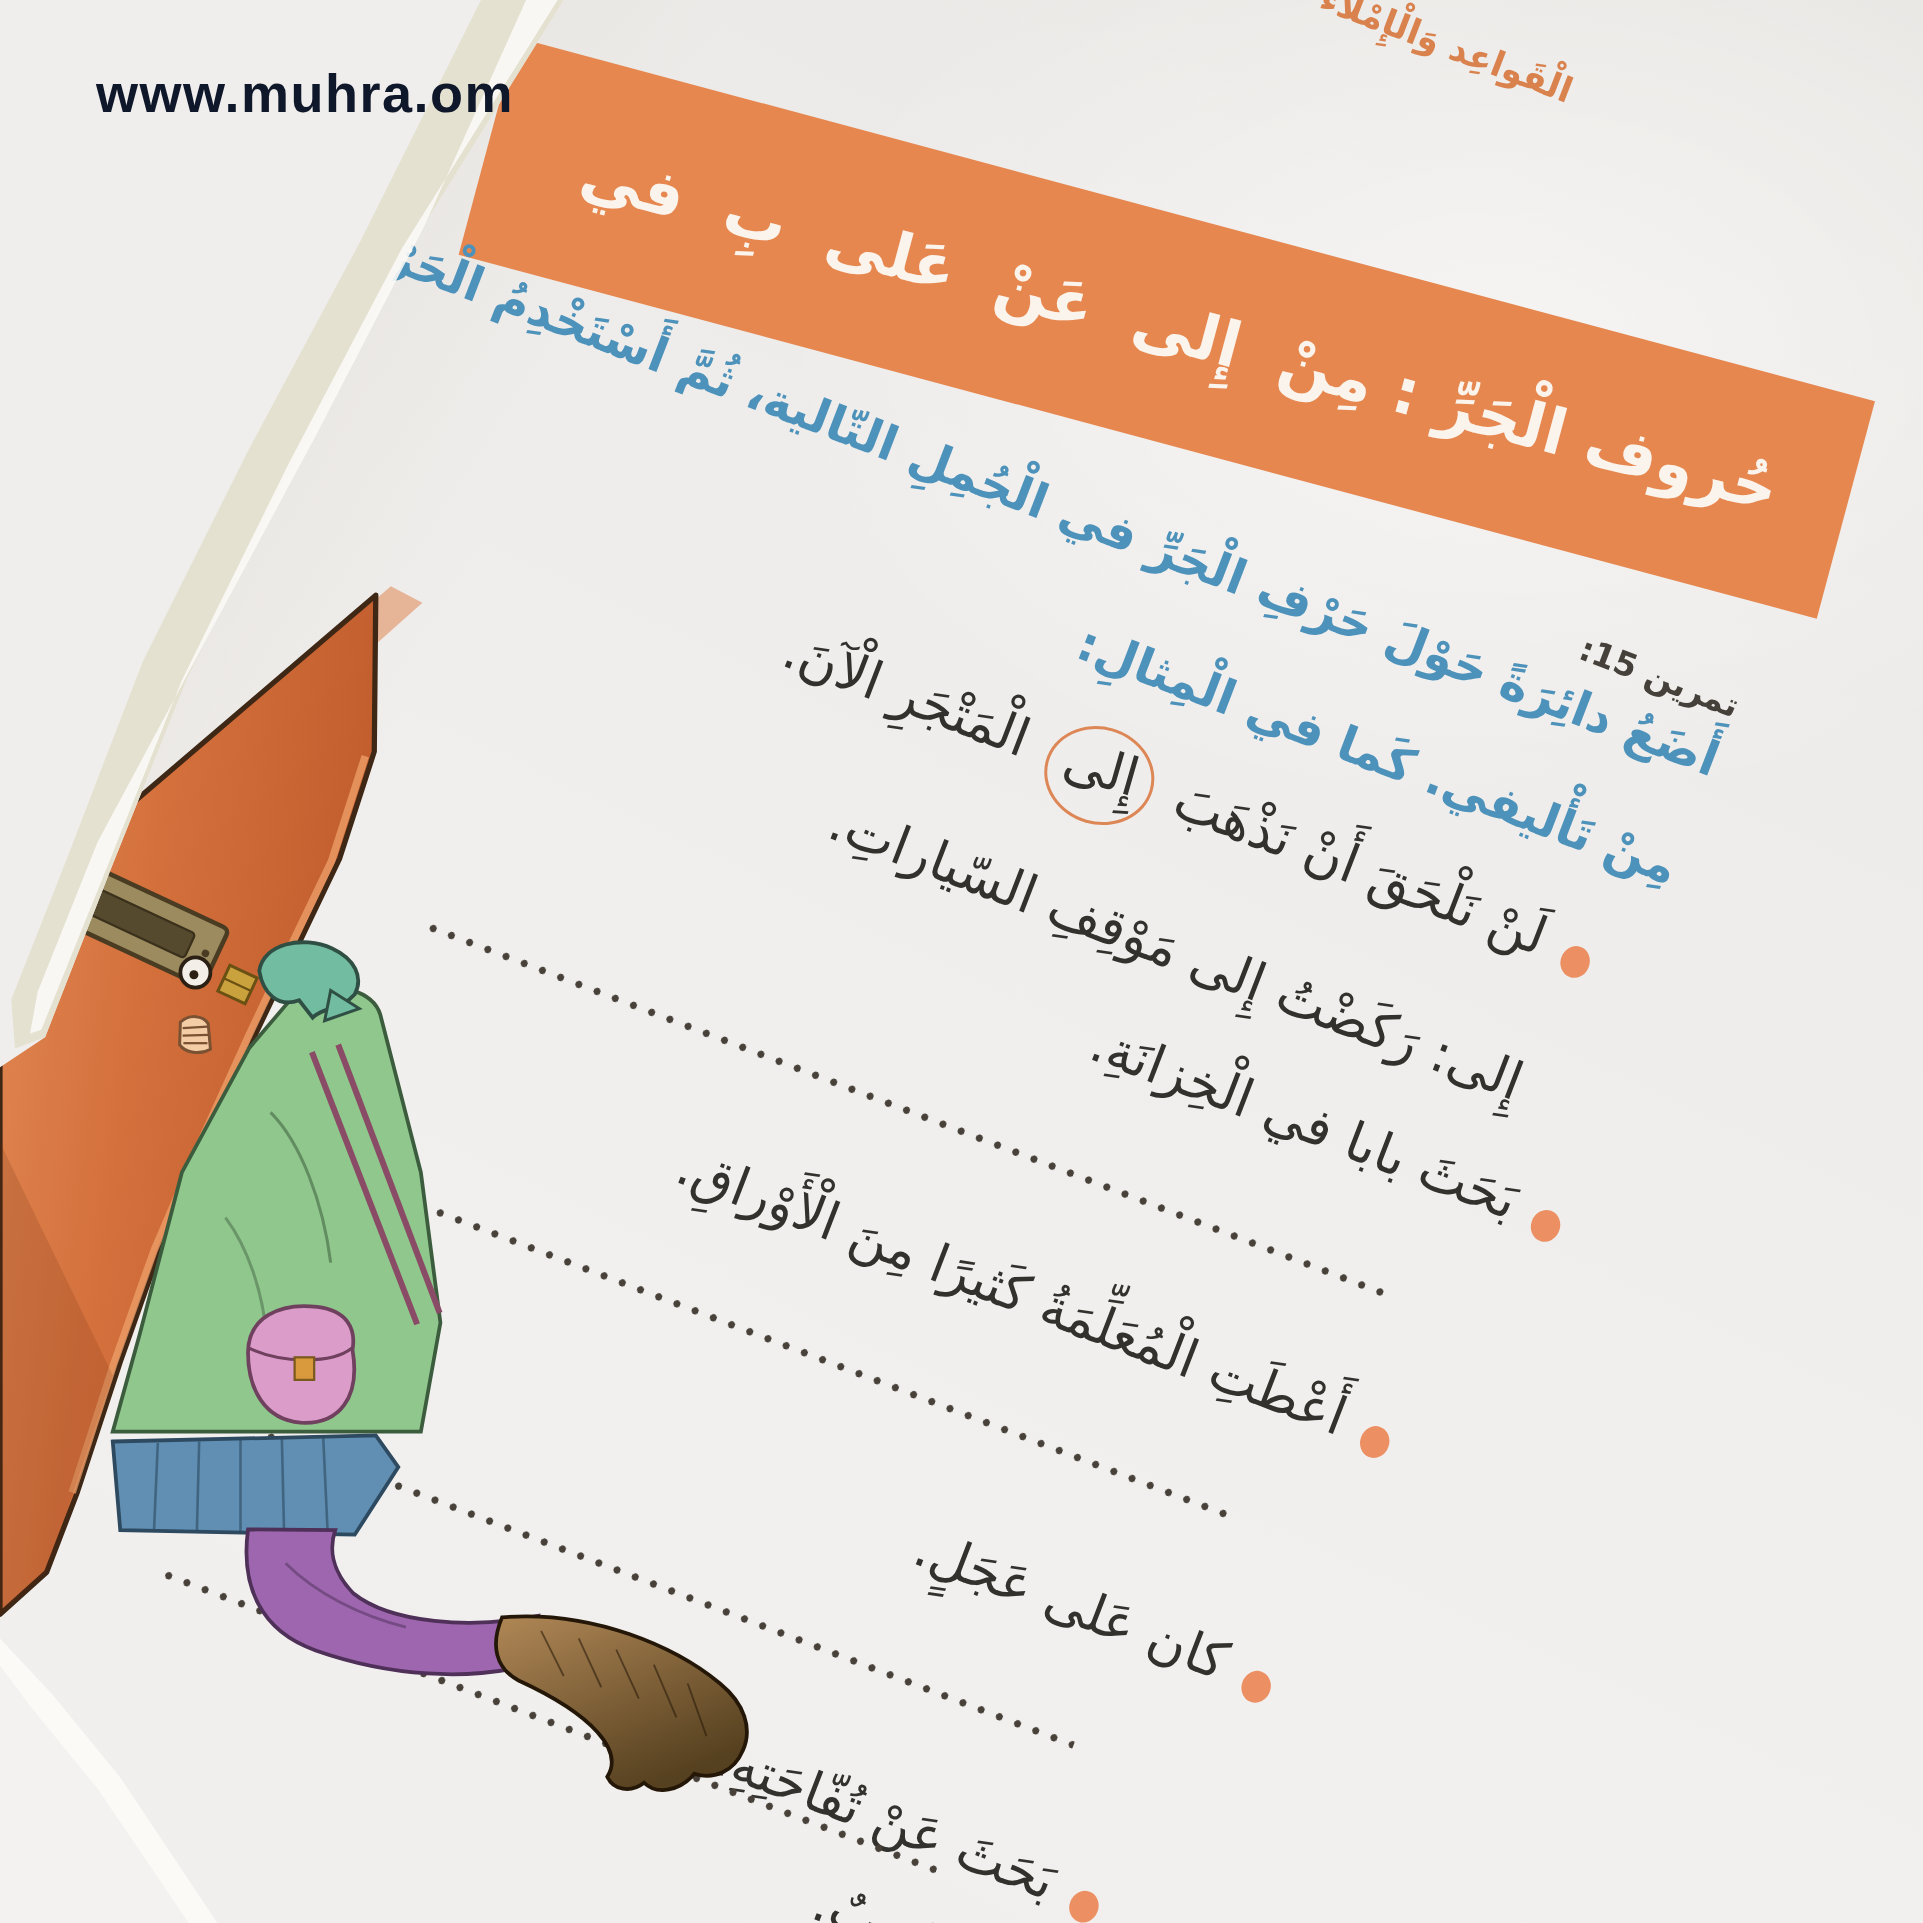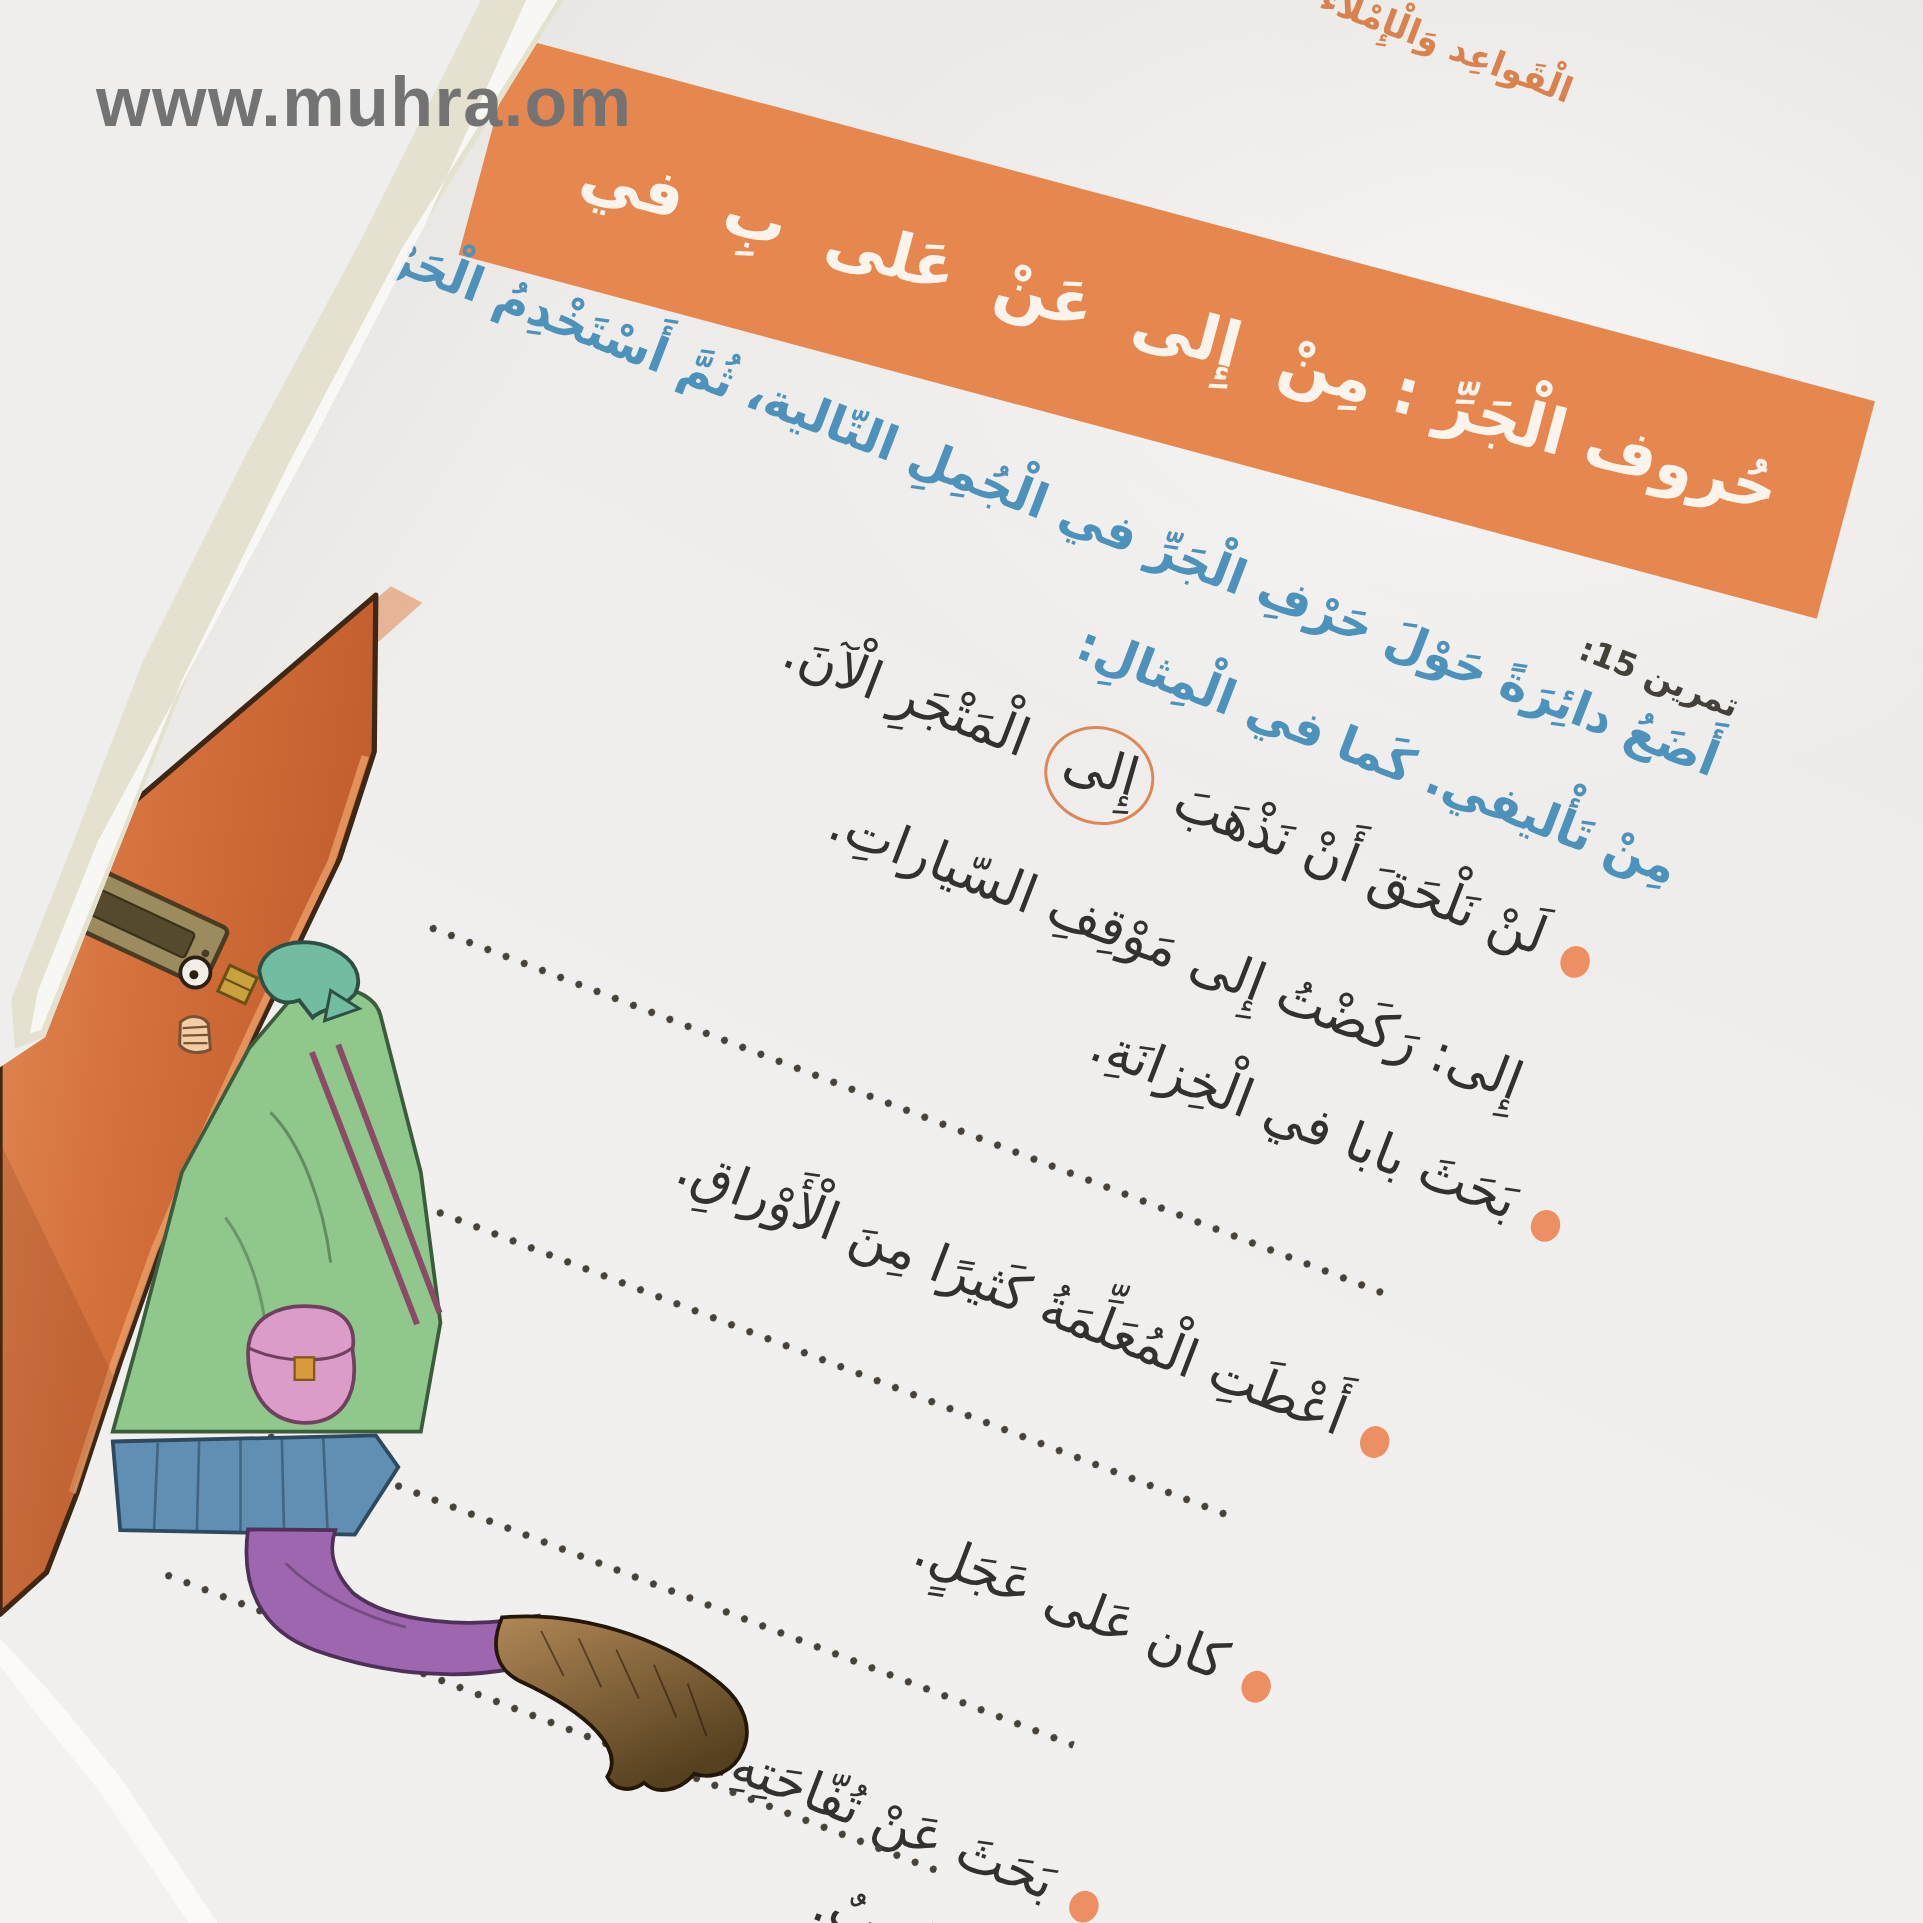--- a/index.html
+++ b/index.html
@@ -60,21 +60,21 @@
   }
   .dotline{
     height:10.5px;
     background-image:radial-gradient(circle at 4.5px 5.3px,#474139 3.2px,rgba(0,0,0,0) 3.8px);
     background-size:19.5px 10.5px;background-repeat:repeat-x;
   }
   
   .watermark{
     position:absolute;left:96px;top:62px;
     font-family:"Liberation Sans","DejaVu Sans",sans-serif;
-    font-size:70px;font-weight:bold;color:#737373;letter-spacing:1.5px;
+    font-size:54px;font-weight:bold;color:#0f172a;letter-spacing:1.5px;
     z-index:60;
   }
   svg.overlay{position:absolute;inset:0;z-index:40;}
 </style>
 </head>
 <body>
 
 <div class="paper"></div>
 <div class="paper-shade"></div>
 

